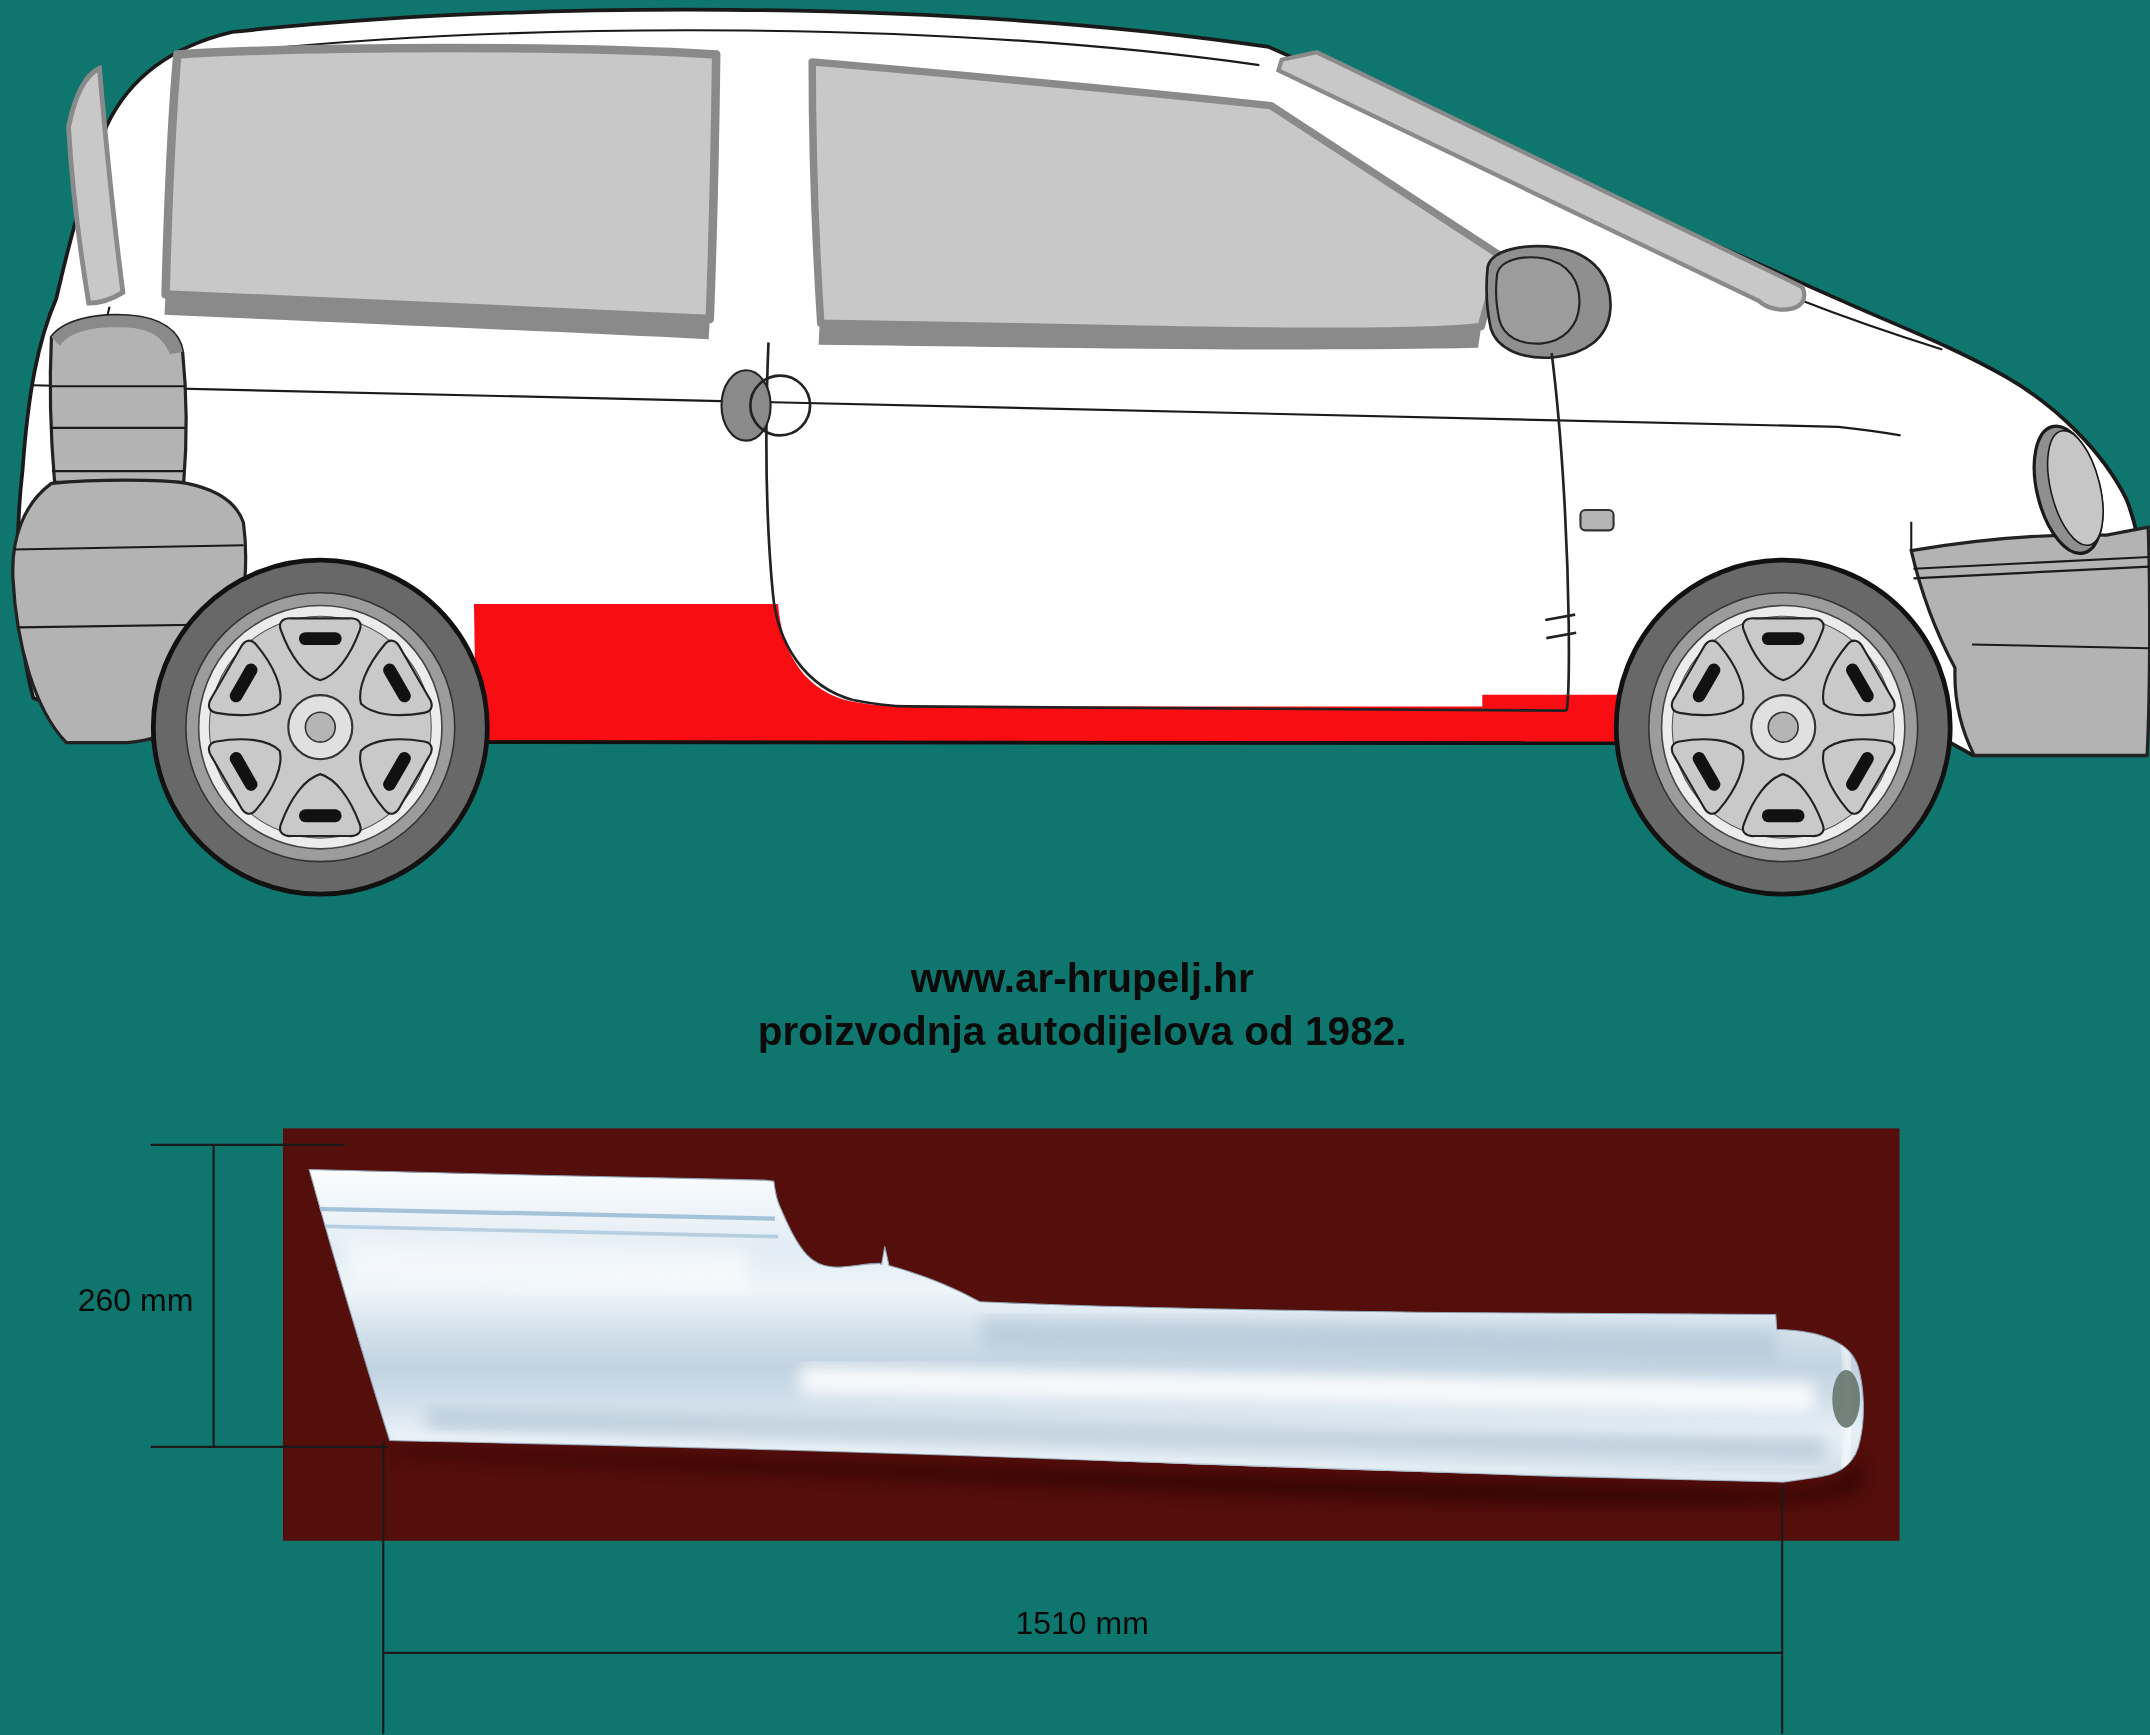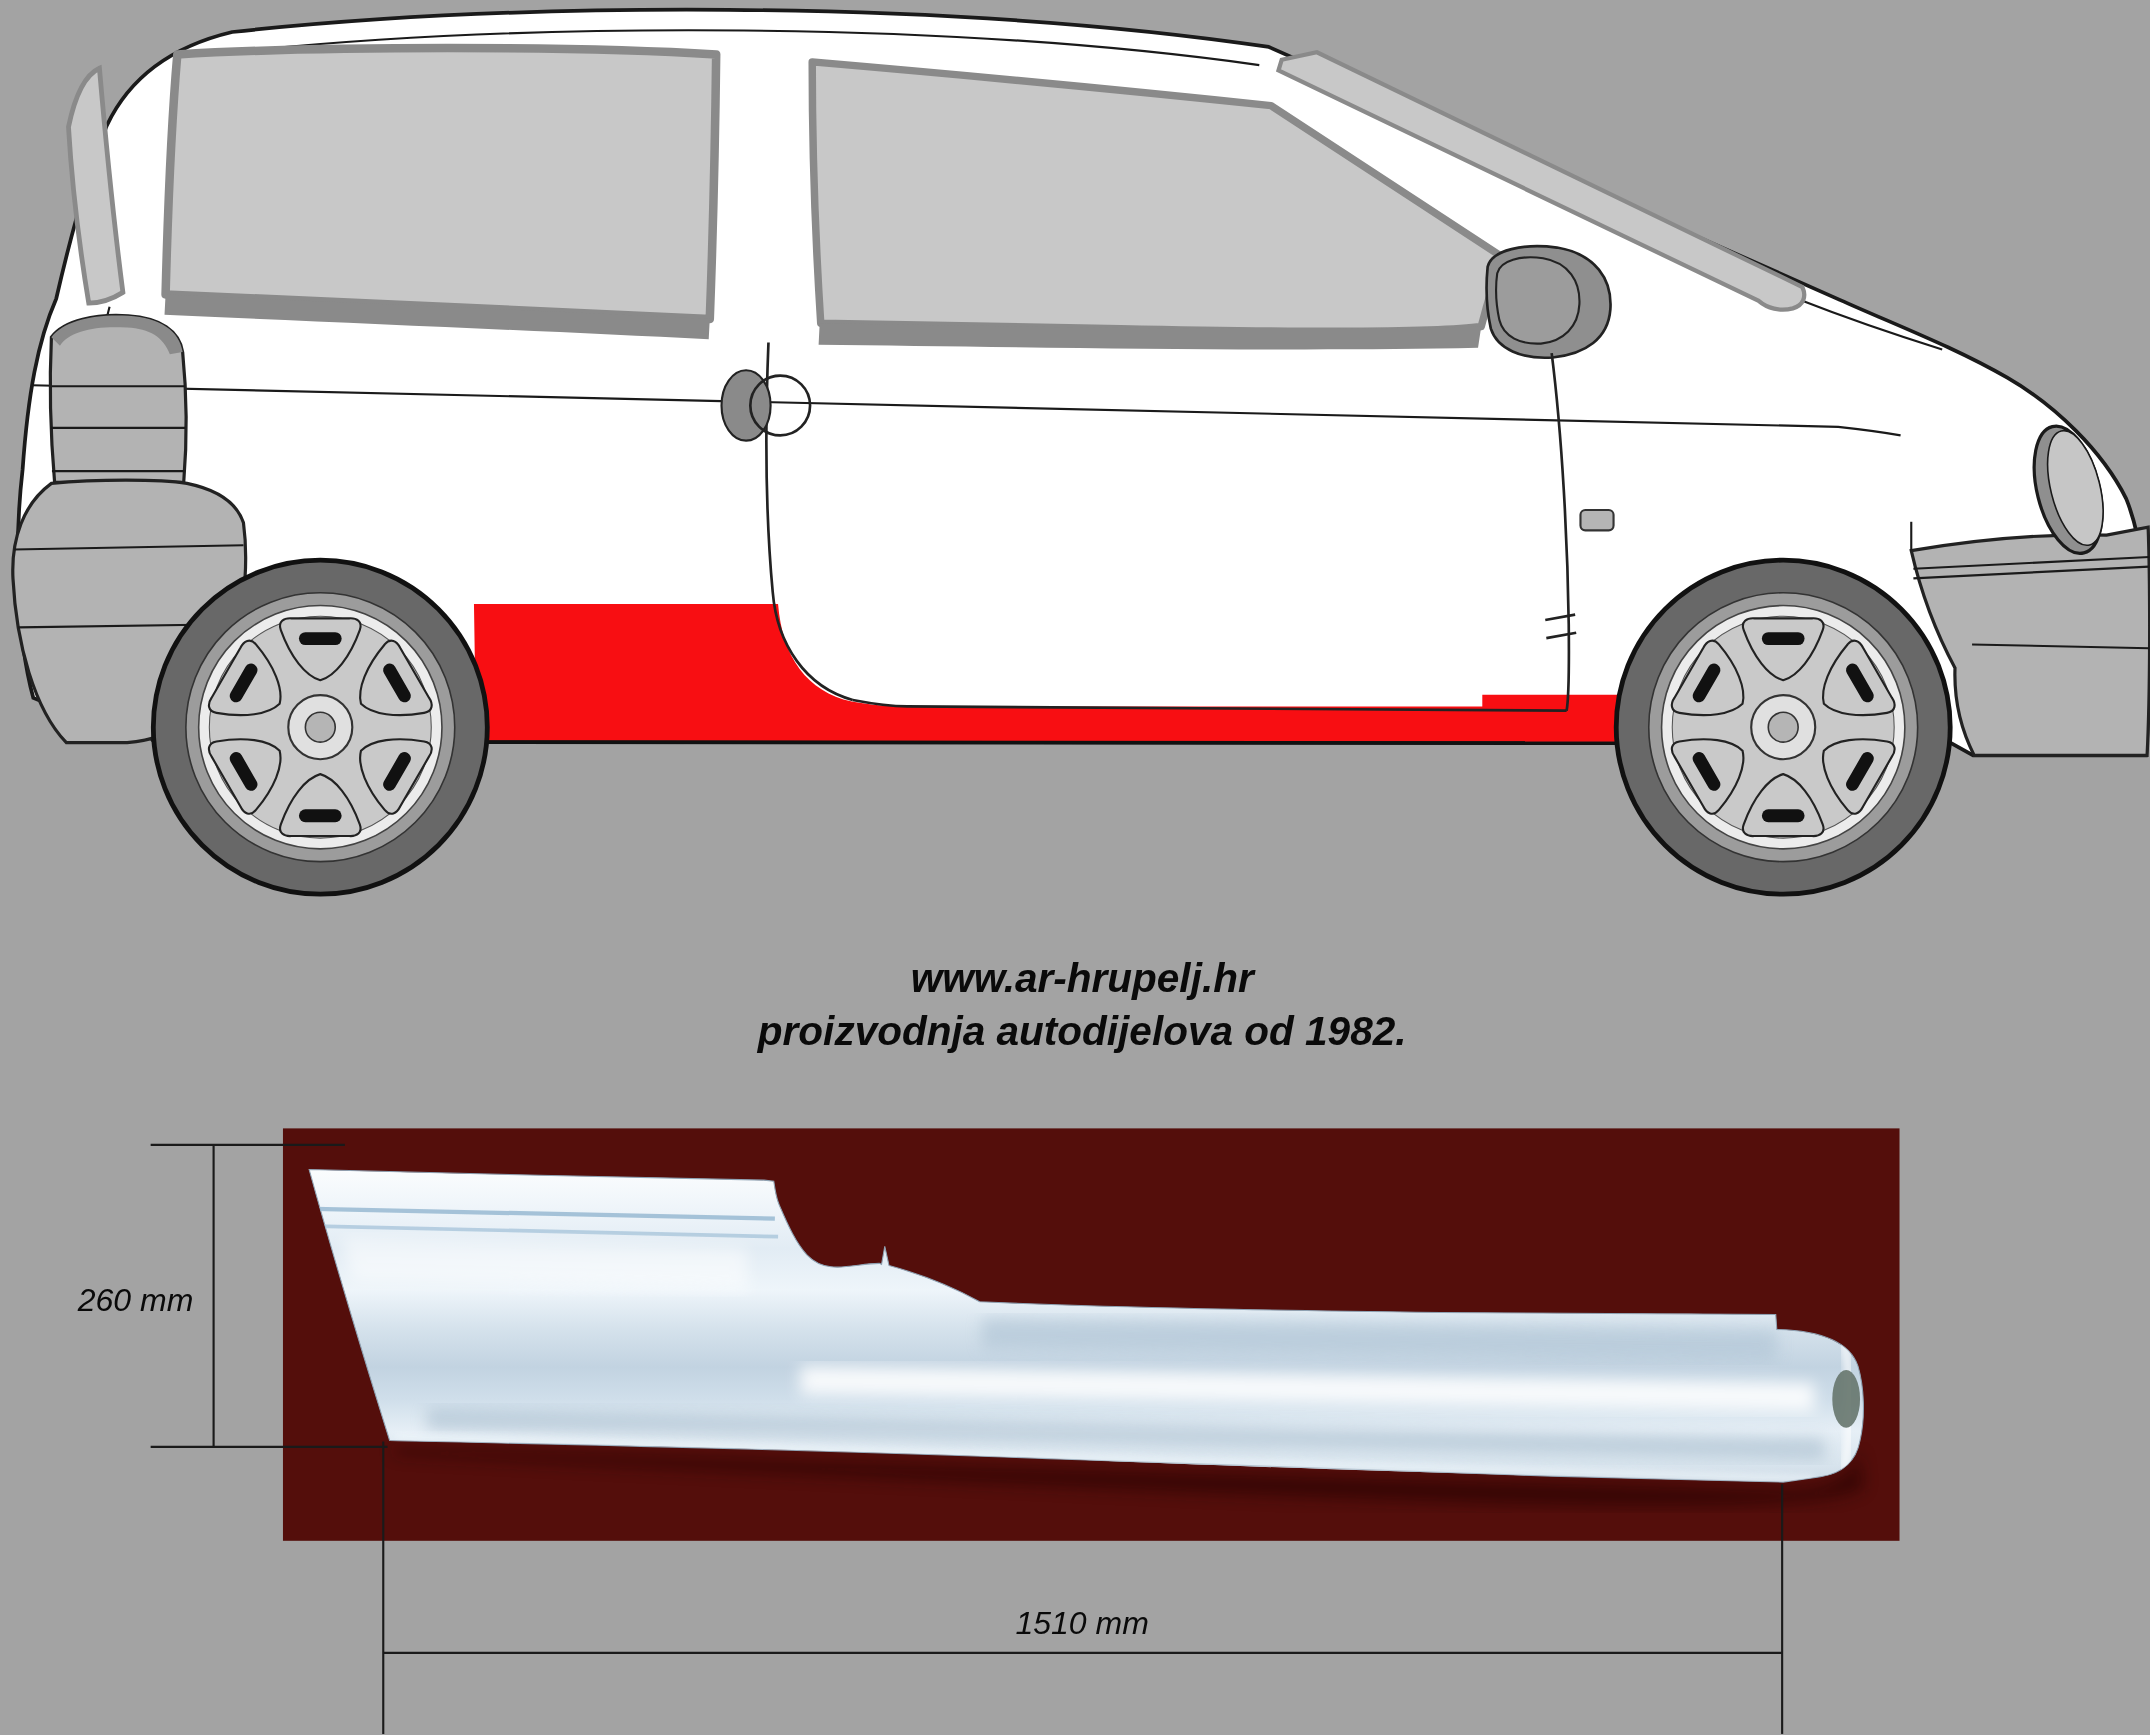--- a/index.html
+++ b/index.html
@@ -1,16 +1,16 @@
 <!DOCTYPE html>
 <html style="font-size:8.5px"><head>
 <meta charset="utf-8">
 <style>
   html,body{margin:0;padding:0;background:#ffffff;}
-  .stage{position:relative;width:2151px;height:1735px;background:#a3a3a3;overflow:hidden;font-style:italic;}
+  .stage{position:relative;width:2151px;height:1735px;background:#0f766e;overflow:hidden;}
   .stage svg{position:absolute;left:0;top:0;width:2151px;height:1735px;display:block;}
   .hdr{font-family:"Liberation Sans",sans-serif;font-size:76px;font-weight:600;fill:#0a0a0a;}
   .dim{font-family:"Liberation Sans",sans-serif;font-size:60px;font-weight:400;fill:#0a0a0a;}
   .ln{stroke:#1a1a1a;stroke-width:4;fill:none;}
   .shut{stroke:#222;stroke-width:5;fill:none;}
 </style>
 </head>
 <body>
 
 <div class="stage">

